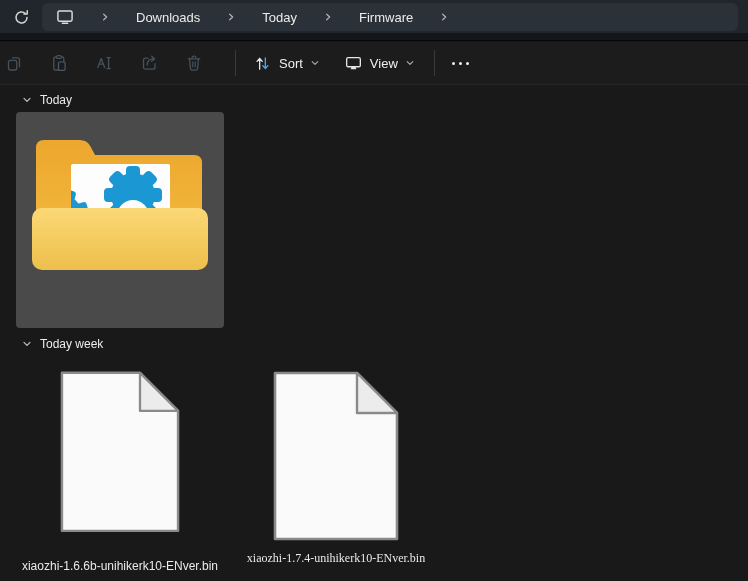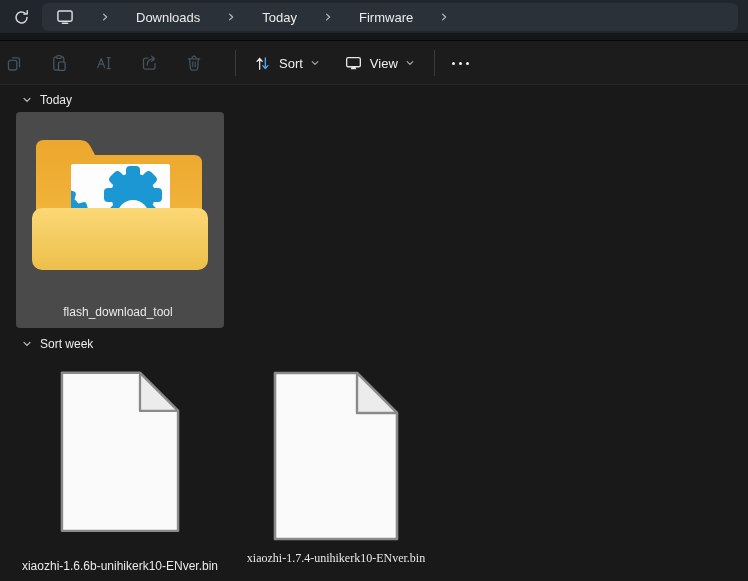--- a/index.html
+++ b/index.html
@@ -203,28 +203,27 @@
       <g transform="translate(36,74) rotate(15)" fill="#1b98d4">
         <rect x="-5" y="-22" width="10" height="44" rx="3"></rect>
         <rect x="-5" y="-22" width="10" height="44" rx="3" transform="rotate(60)"></rect>
         <rect x="-5" y="-22" width="10" height="44" rx="3" transform="rotate(120)"></rect>
         <circle r="15"></circle>
       </g>
     </g>
 
     <rect x="2" y="70" width="176" height="62" rx="10" fill="url(#frontGrad)"></rect>
   </svg>
-  <div class="item-label">flash_download_tool</div>
 </div>
 
 <div class="group-header gh-lastweek">
   <svg width="12" height="12" viewBox="0 0 12 12">
     <path d="M3 4.4 L6 7.4 L9 4.4" fill="none" stroke="#c0c0c0" stroke-width="1.2" stroke-linecap="round" stroke-linejoin="round"></path>
   </svg>
-  <span class="glabel">Sort week</span>
+  <span class="glabel">Today week</span>
 </div>
 
 <div class="tile tile-file1">
   <svg width="128" height="172" viewBox="0 0 128 172">
     <path d="M3 3 H85 L125 43 V169 H3 Z" fill="#fafafa" stroke="#8a8a8a" stroke-width="2.6" stroke-linejoin="round"></path>
     <path d="M85 3 L125 43 H85 Z" fill="#ececec" stroke="#8a8a8a" stroke-width="2.4" stroke-linejoin="round"></path>
   </svg>
   <div class="item-label">xiaozhi-1.6.6b-unihikerk10-ENver.bin</div>
 </div>
 

